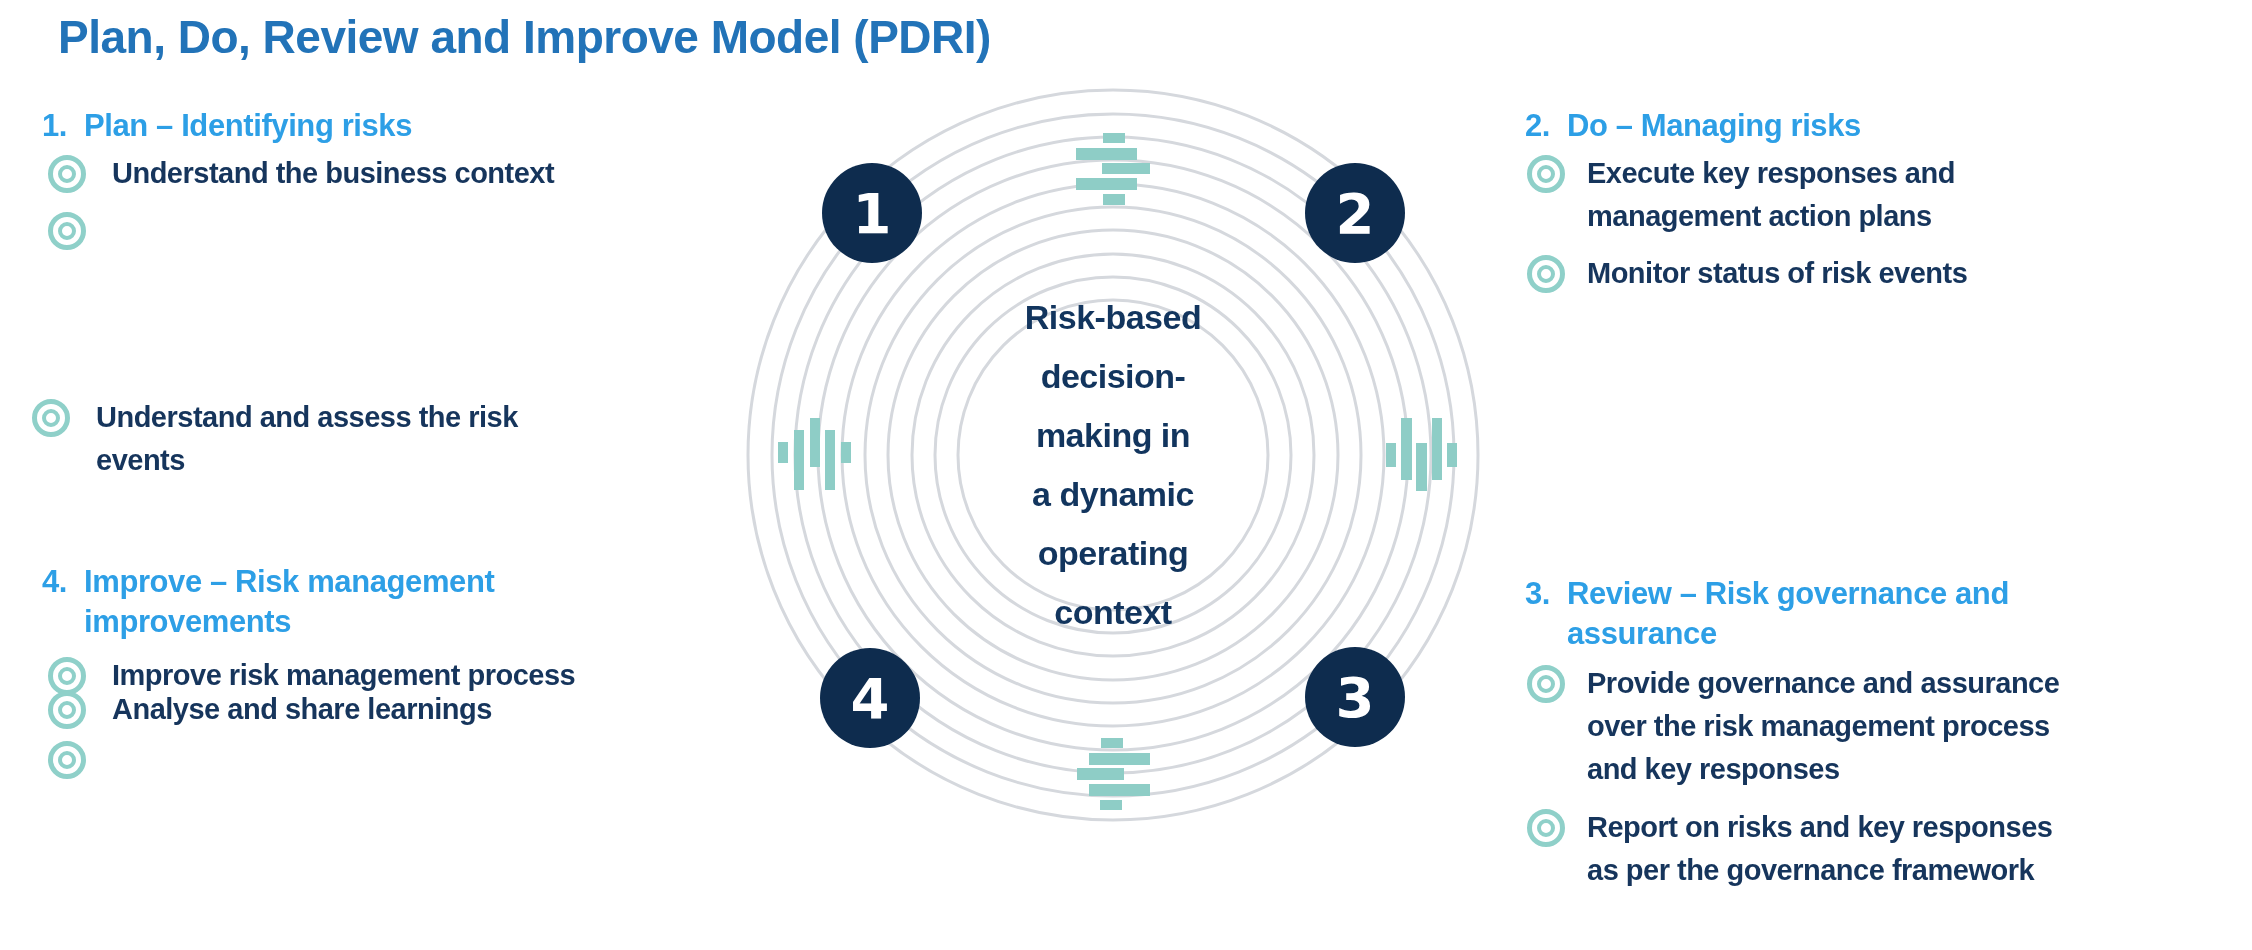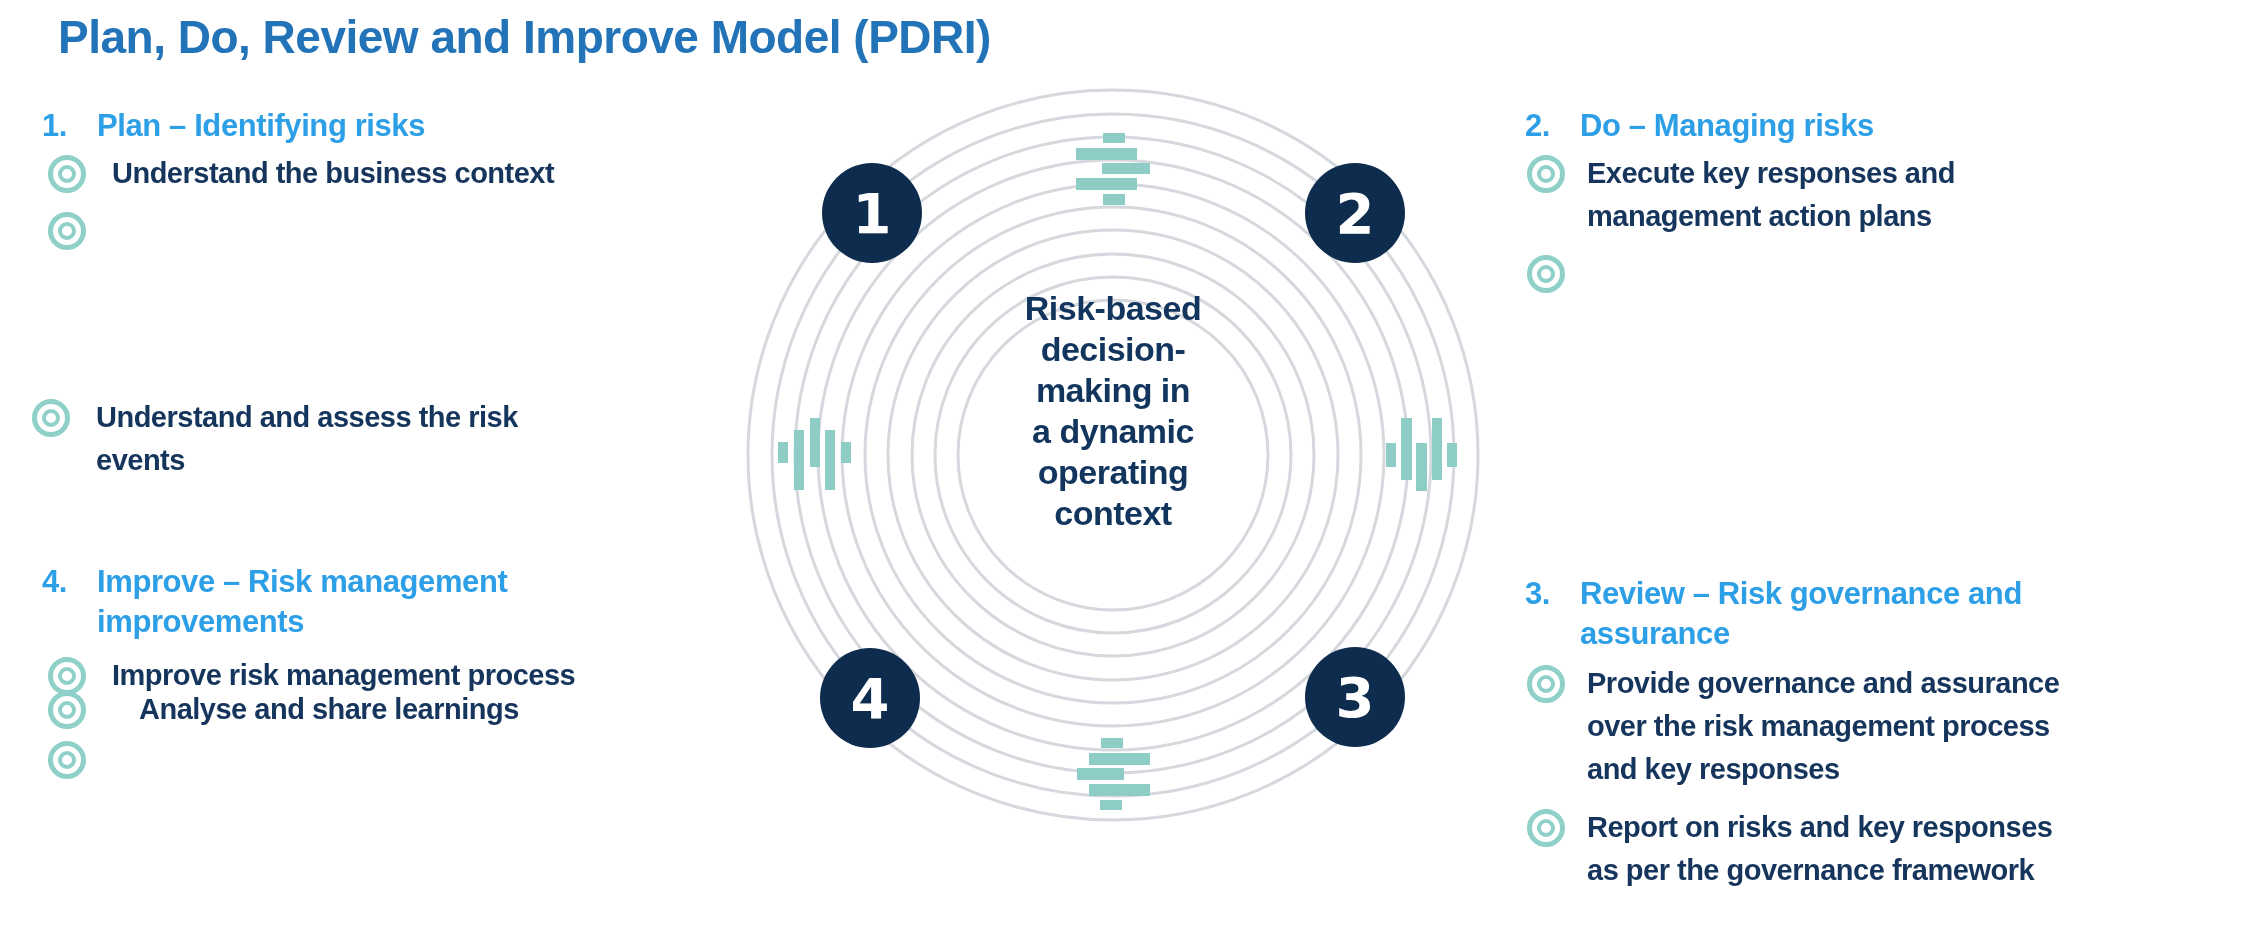--- a/index.html
+++ b/index.html
@@ -13,21 +13,21 @@
   .page-title{
     left:58px;top:10px;
     font-size:46px;font-weight:bold;color:#2273b8;letter-spacing:-0.5px;
   }
   .section-heading{
     display:flex;align-items:flex-start;
     font-size:31px;font-weight:bold;color:#2d9fe6;letter-spacing:-0.4px;
     line-height:40px;
   }
   .section-heading .num{width:42px;flex:0 0 42px;}
-  .section-heading .htext{white-space:pre-line;margin-left:13px;}
+  .section-heading .htext{white-space:pre-line;}
 
   .bullet{
     display:flex;align-items:flex-start;
   }
   .bullet-icon{
     flex:0 0 38px;width:38px;height:38px;box-sizing:border-box;
     border:5px solid #8fd0c9;border-radius:50%;
     display:flex;align-items:center;justify-content:center;
     margin-top:3px;
   }
@@ -48,21 +48,21 @@
   .node-circle{
     width:100px;height:100px;border-radius:50%;background:#0e2c4e;
     display:flex;align-items:center;justify-content:center;
     color:#ffffff;font-family:"DejaVu Sans",sans-serif;
     font-size:56px;font-weight:bold;
   }
   .center-text{
     left:953px;top:288px;width:320px;
     text-align:center;
     font-size:34px;font-weight:bold;color:#12355e;letter-spacing:-0.5px;
-    line-height:41px;white-space:pre-line;
+    line-height:59px;white-space:pre-line;
   }
 </style>
 </head>
 <body>
 
 <svg class="abs rings-svg" width="2252" height="950" viewBox="0 0 2252 950" fill="none">
   <g stroke="#d5d8dd" stroke-width="3" fill="none">
     <circle cx="1113" cy="455" r="155"></circle>
     <circle cx="1113" cy="455" r="178"></circle>
     <circle cx="1113" cy="455" r="201"></circle>
@@ -139,21 +139,21 @@
   <span class="htext">Improve – Risk management
 improvements</span>
 </div>
 
 <div class="abs bullet" style="left:48px;top:638px;width:660px;margin-top:16px;">
   <span class="bullet-icon">
       <span class="inner"></span>
     </span>
   <span class="bullet-text">Improve risk management process</span>
 </div>
-<div class="abs bullet" style="left:48px;top:688px;width:660px;gap:27px;">
+<div class="abs bullet" style="left:48px;top:688px;width:660px;">
   <span class="bullet-icon">
       <span class="inner"></span>
     </span>
   <span class="bullet-text">Analyse and share learnings</span>
 </div>
 <div class="abs bullet" style="left:48px;top:738px;width:660px;">
   <span class="bullet-icon">
       <span class="inner"></span>
     </span>
 </div>
@@ -167,20 +167,21 @@
   <span class="bullet-icon">
       <span class="inner"></span>
     </span>
   <span class="bullet-text">Execute key responses and
 management action plans</span>
 </div>
 <div class="abs bullet rcol" style="left:1527px;top:252px;width:690px;">
   <span class="bullet-icon">
       <span class="inner"></span>
     </span>
+  <span class="bullet-text">Monitor status of risk events</span>
 </div>
 
 <div class="abs section-heading rcol" style="left:1525px;top:574px;width:700px;">
   <span class="num">3.</span>
   <span class="htext">Review – Risk governance and
 assurance</span>
 </div>
 
 <div class="abs bullet rcol" style="left:1527px;top:662px;width:700px;">
   <span class="bullet-icon">

